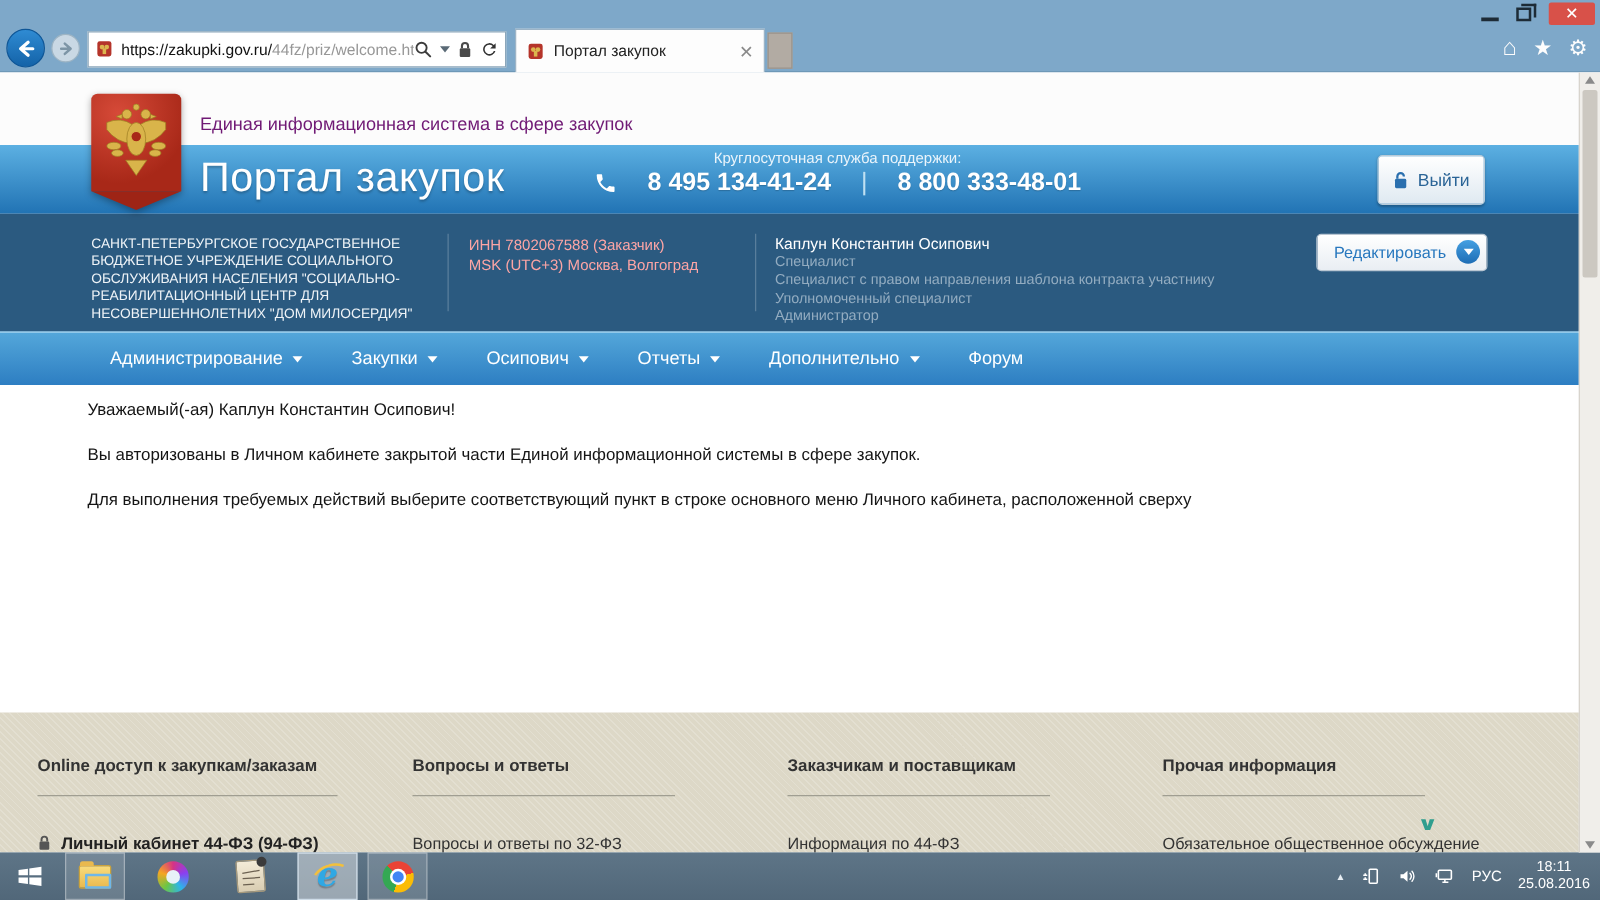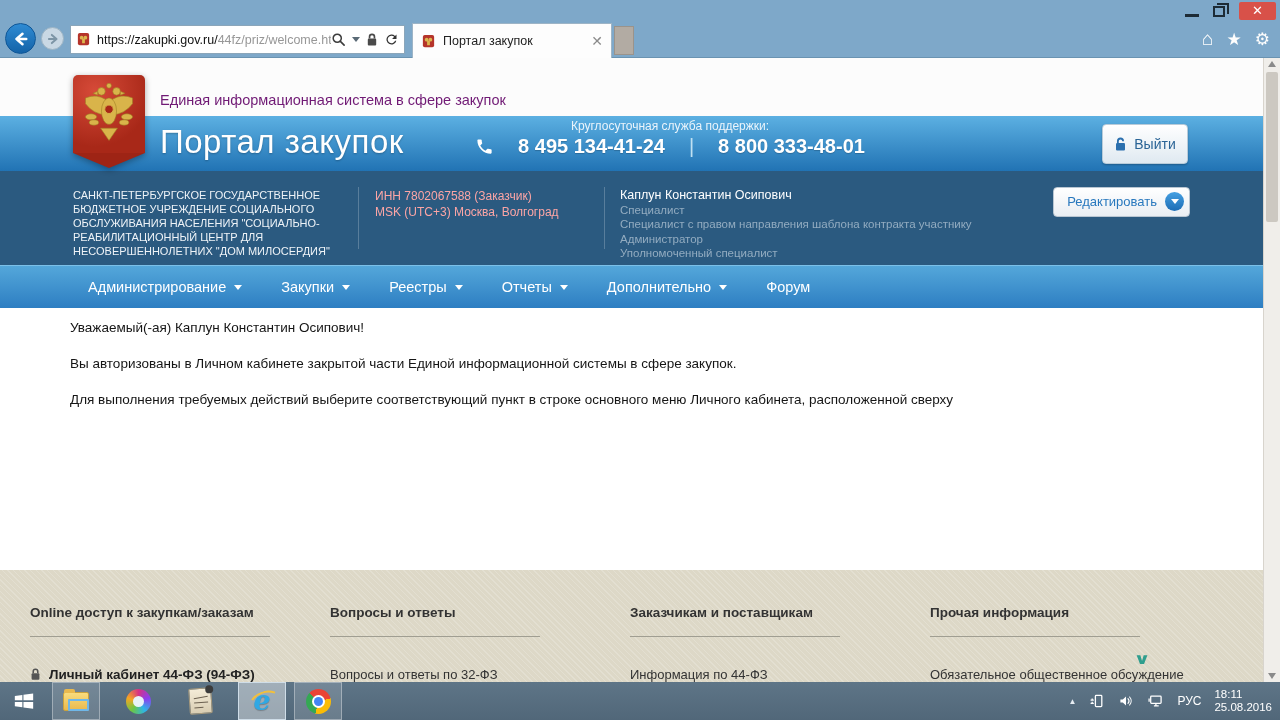--- a/index.html
+++ b/index.html
@@ -118,21 +118,21 @@
   .journal b { position:absolute; right:-3px; top:-3px; width:8px; height:8px; border-radius:50%; background:#3b3b3b; }
   .ie-e { position:relative; font-family:"DejaVu Serif",serif; font-style:italic; font-weight:bold; font-size:27px; color:#2fa8e4; line-height:26px; text-shadow:0 1px 1px rgba(0,0,0,.25); }
   .ie-e:after { content:""; position:absolute; left:-4px; top:3px; width:30px; height:22px; border:2.5px solid transparent; border-top-color:#f2c03c; border-radius:50%; transform:rotate(-18deg); }
   .chrome-ic { position:relative; width:25px; height:25px; border-radius:50%;
                background:conic-gradient(from -45deg, #ea4335 0 120deg, #fbbc05 0 240deg, #34a853 0 360deg); }
   .chrome-ic:before { content:""; position:absolute; left:6px; top:6px; width:13px; height:13px; border-radius:50%; background:#fff; }
   .chrome-ic:after { content:""; position:absolute; left:8px; top:8px; width:9px; height:9px; border-radius:50%; background:#4285f4; }
   .tray { position:absolute; right:8px; top:0; height:38px; display:flex; align-items:center; gap:13px; color:#fff; }
   .tray-chevron { font-size:8px; color:#e7edf2; }
   .tray-lang { font-size:12px; }
-  .tray-clock { text-align:left; font-size:11.5px; line-height:13px; }
+  .tray-clock { text-align:center; font-size:11.5px; line-height:13px; }
 </style>
 </head>
 <body>
 
 <div class="window">
 
   <div class="titlebar">
     <div class="win-controls">
       <div class="wc-min"></div>
       <div class="wc-restore"></div>
@@ -254,42 +254,42 @@
       <div class="org-div" style="left:358px;"></div>
       <div class="org-mid">
         <div>ИНН 7802067588 (Заказчик)</div>
         <div>MSK (UTC+3) Москва, Волгоград</div>
       </div>
       <div class="org-div" style="left:604px;"></div>
       <div class="user-block">
         <div class="user-name">Каплун Константин Осипович</div>
         <div class="user-role">Специалист</div>
         <div class="user-role">Специалист с правом направления шаблона контракта участнику</div>
+        <div class="user-role">Уполномоченный специалист</div>
         <div class="user-role">Администратор</div>
-        <div class="user-role">Уполномоченный специалист</div>
       </div>
       <div class="edit-btn">
         <span>Редактировать</span>
         <span class="edit-caret">
             <span></span>
           </span>
       </div>
     </div>
 
     <div class="menubar">
       <div class="menu-item">
         <span>Администрирование</span>
           <span class="menu-arrow"></span>
       </div>
       <div class="menu-item">
         <span>Закупки</span>
           <span class="menu-arrow"></span>
       </div>
       <div class="menu-item">
-        <span>Реестры</span>
+        <span>Осипович</span>
           <span class="menu-arrow"></span>
       </div>
       <div class="menu-item">
         <span>Отчеты</span>
           <span class="menu-arrow"></span>
       </div>
       <div class="menu-item">
         <span>Дополнительно</span>
           <span class="menu-arrow"></span>
       </div>

